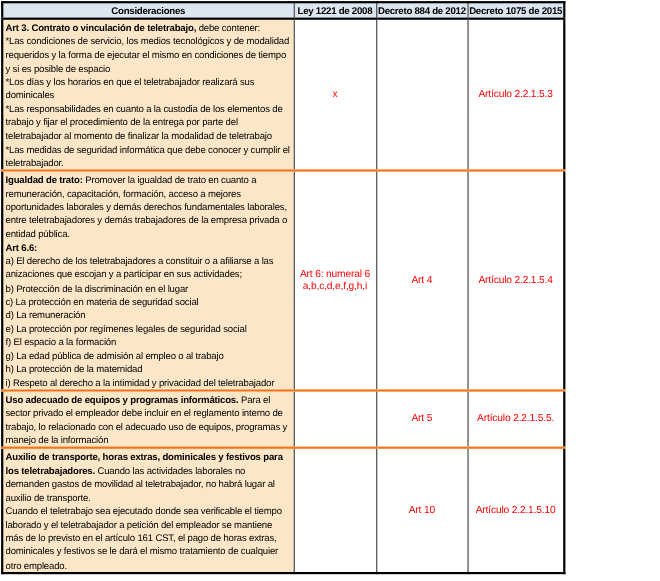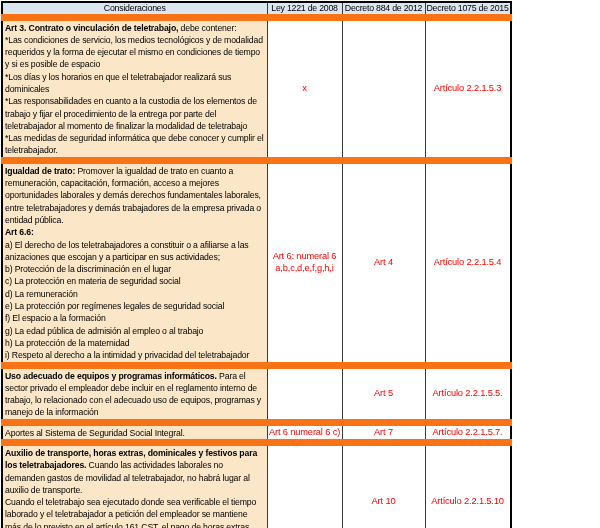--- a/index.html
+++ b/index.html
@@ -26,33 +26,33 @@
   tbody tr:nth-child(2){height:198px}
   tbody tr:nth-child(3){height:49px}
   tbody tr:nth-child(4){height:14px}
   tbody tr:nth-child(5){height:112px}
 
   th{
     background:var(--header-bg,#dce6f1);
     border:1px solid #3a3a3a;
     border-bottom:2px solid #000;
     font-size:8.8px;
-    font-weight:normal;
+    font-weight:bold;
     letter-spacing:-0.25px;
     color:#000;
     text-align:center;
     padding:0 1px;
     white-space:nowrap;
     overflow:hidden;
   }
   td{
     border:1px solid #3a3a3a;
     overflow:hidden;
   }
-  tbody td{border-top:7px solid #f97316}
+  tbody td{border-top:2px solid #f97316}
   td.consider{
     background:var(--cream,#fbe6c7);
     vertical-align:top;
     color:#000;
     font-size:8.7px;
     letter-spacing:-0.15px;
     line-height:12.3px;
     padding:1px 2px 0 2px;
   }
   td.consider .para{margin:0}
@@ -136,34 +136,20 @@
         <td class="val"></td>
         <td class="val">
           <div>Art 5</div>
         </td>
         <td class="val">
           <div>Artículo 2.2.1.5.5.</div>
         </td>
       </tr>
       <tr>
         <td class="consider">
-          <div class="para">Aportes al Sistema de Seguridad Social Integral.</div>
-        </td>
-        <td class="val">
-          <div>Art 6 numeral 6 c)</div>
-        </td>
-        <td class="val">
-          <div>Art 7</div>
-        </td>
-        <td class="val">
-          <div>Artículo 2.2.1.5.7.</div>
-        </td>
-      </tr>
-      <tr>
-        <td class="consider">
           <div class="para"><span class="b">Auxilio de transporte, horas extras, dominicales y festivos para los teletrabajadores.</span> Cuando las actividades laborales no demanden gastos de movilidad al teletrabajador, no habrá lugar al auxilio de transporte.</div>
           <div class="para">Cuando el teletrabajo sea ejecutado donde sea verificable el tiempo laborado y el teletrabajador a petición del empleador se mantiene más de lo previsto en el artículo 161 CST, el pago de horas extras, dominicales y festivos se le dará el mismo tratamiento de cualquier otro empleado.</div>
         </td>
         <td class="val"></td>
         <td class="val">
           <div>Art 10</div>
         </td>
         <td class="val">
           <div>Artículo 2.2.1.5.10</div>
         </td>

